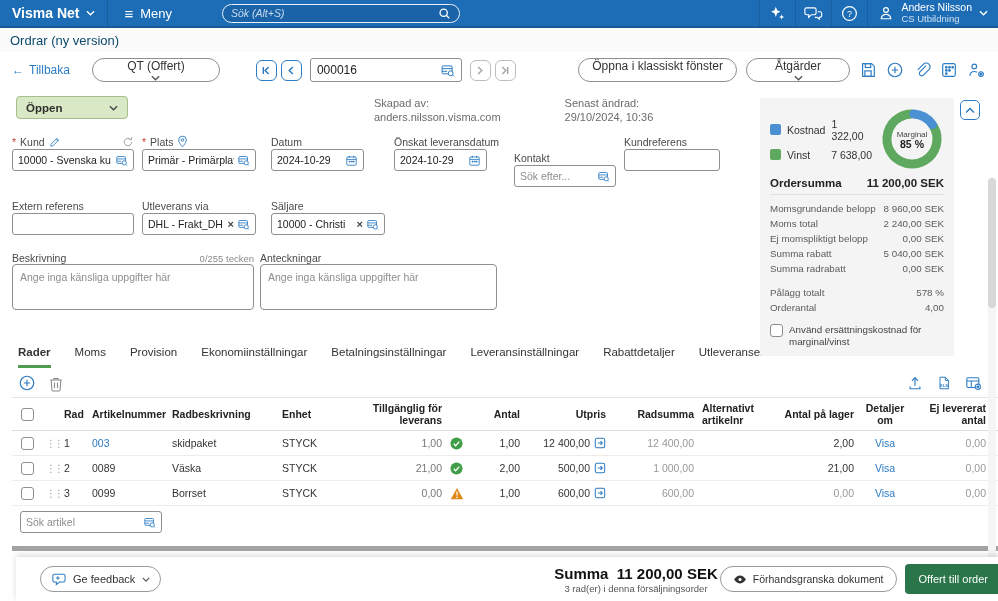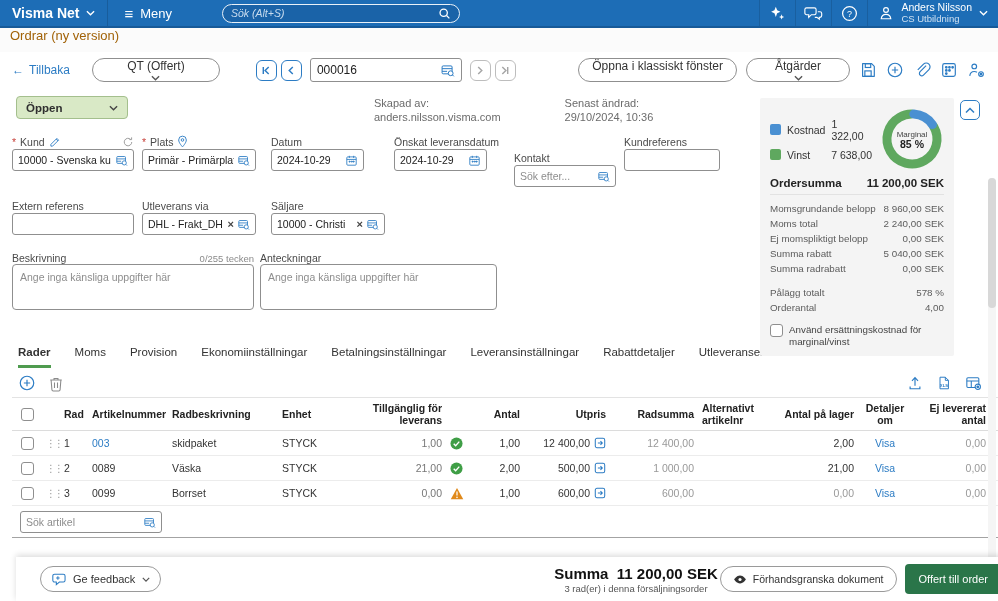--- a/index.html
+++ b/index.html
@@ -19,21 +19,21 @@
   .search-pill input { border:0; background:transparent; color:#c7dbee; font-style:italic; font-size:10.5px; width:180px; outline:none; }
   .search-pill input::placeholder { color:#c7dbee; }
   .tb-right { margin-left:auto; display:flex; align-items:stretch; height:100%; }
   .tb-ic { width:36px; display:flex; align-items:center; justify-content:center; border-left:1px solid rgba(0,0,0,.12); cursor:pointer; }
   .user-box { display:flex; align-items:center; gap:7px; padding:0 10px; border-left:1px solid rgba(0,0,0,.12); cursor:pointer; }
   .user-names { line-height:11px; text-align:left; }
   .user-names .nm { font-size:10.5px; }
   .user-names .org { font-size:9.5px; color:#cfe0f1; }
 
   
-  .title-row { height:24px; background:#fbfbfb; display:flex; align-items:flex-start; padding:0 10px; font-size:13px; color:#a16207; }
+  .title-row { height:24px; background:#fbfbfb; display:flex; align-items:center; padding:0 10px; font-size:13px; color:#0c4a6e; }
   .toolbar { height:36px; display:flex; align-items:center; padding:0 12px; background:#fff; }
   .back-link { color:#2c7cc4; display:flex; align-items:center; gap:5px; font-size:12px; cursor:pointer; }
   .pill { height:24px; border:1px solid #8f8f8f; border-radius:13px; background:#fff; display:flex; align-items:center;
           padding:0 11px; font-size:12px; color:#333; cursor:pointer;flex-direction:column; }
   .doc-type { width:128px; justify-content:space-between; margin-left:22px; }
   .navgrp { display:flex; align-items:center; gap:4px; margin-left:36px; }
   .navbtn { width:21px; height:21px; border:1px solid #2c7cc4; border-radius:6px; color:#2c7cc4; background:#fff;
             display:flex; align-items:center; justify-content:center; cursor:pointer; }
   .navbtn.dis { border-color:#bdbdbd; color:#a6a6a6; cursor:default; }
   .order-inp { width:152px; height:24px; border:1px solid #8f8f8f; border-radius:3px; display:flex; align-items:center; padding:0 6px; margin:0 4px; }
@@ -107,21 +107,21 @@
   .cell { font-size:10.5px; color:#333; padding:0 4px; }
   .cell.r { text-align:right; } .cell.c { text-align:center; }
   .cell.dim { color:#999; }
   .cell.mid { color:#777; }
   .art-link { color:#2c7cc4; cursor:pointer; }
   .visa { color:#2c7cc4; cursor:pointer; }
   .chkcell { display:flex; justify-content:center; }
   .drag { color:#9a9a9a; font-size:10px; letter-spacing:-2px; cursor:grab; text-align:center; }
   .pricecell { display:flex; align-items:center; justify-content:flex-end; gap:4px; }
   .search-art { margin:5px 0 0 8px; width:142px; }
-  .tbl-bottom { border-bottom:1px solid #a3a3a3; padding-bottom:4px; }
+  .tbl-bottom { border-bottom:5px solid #a3a3a3; padding-bottom:13px; }
 
   
   .scroll-track { position:absolute; right:2px; top:90px; width:8px; height:460px; background:#f5f5f5; border-radius:4px; }
   .scroll-thumb { width:8px; height:130px; background:#d8d8d8; border-radius:4px; cursor:pointer; }
 
   
   .footer { position:absolute; left:16px; bottom:0; width:998px; height:44px; background:#fff;
             box-shadow:0 -2px 6px rgba(0,0,0,.14); display:flex; align-items:center; }
   .feedback-btn { margin-left:24px; height:26px; border:1px solid #9a9a9a; border-radius:14px; background:#fff;
                   display:flex; align-items:center; gap:7px; padding:0 10px; font-size:11px; color:#333; cursor:pointer; }

